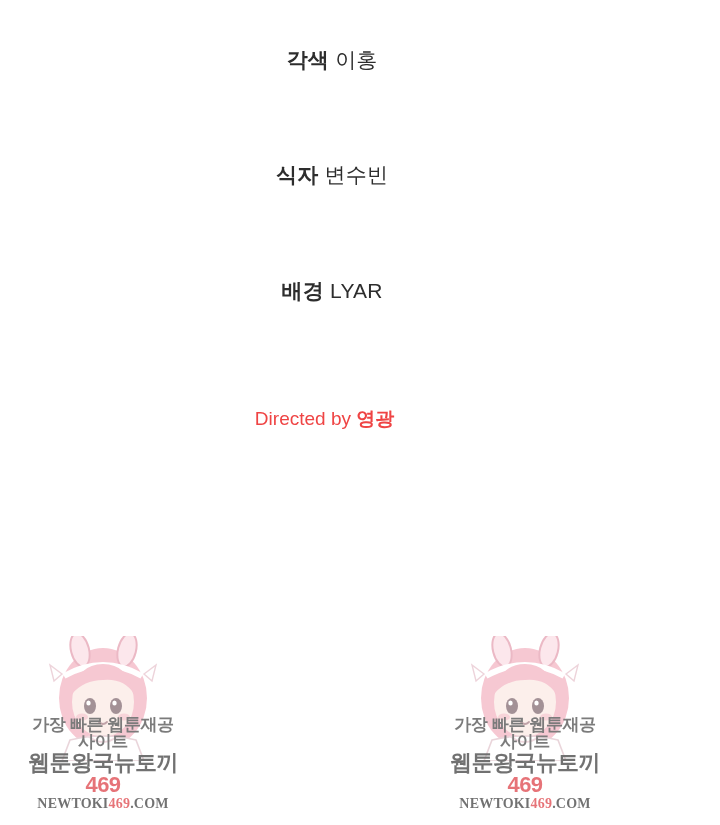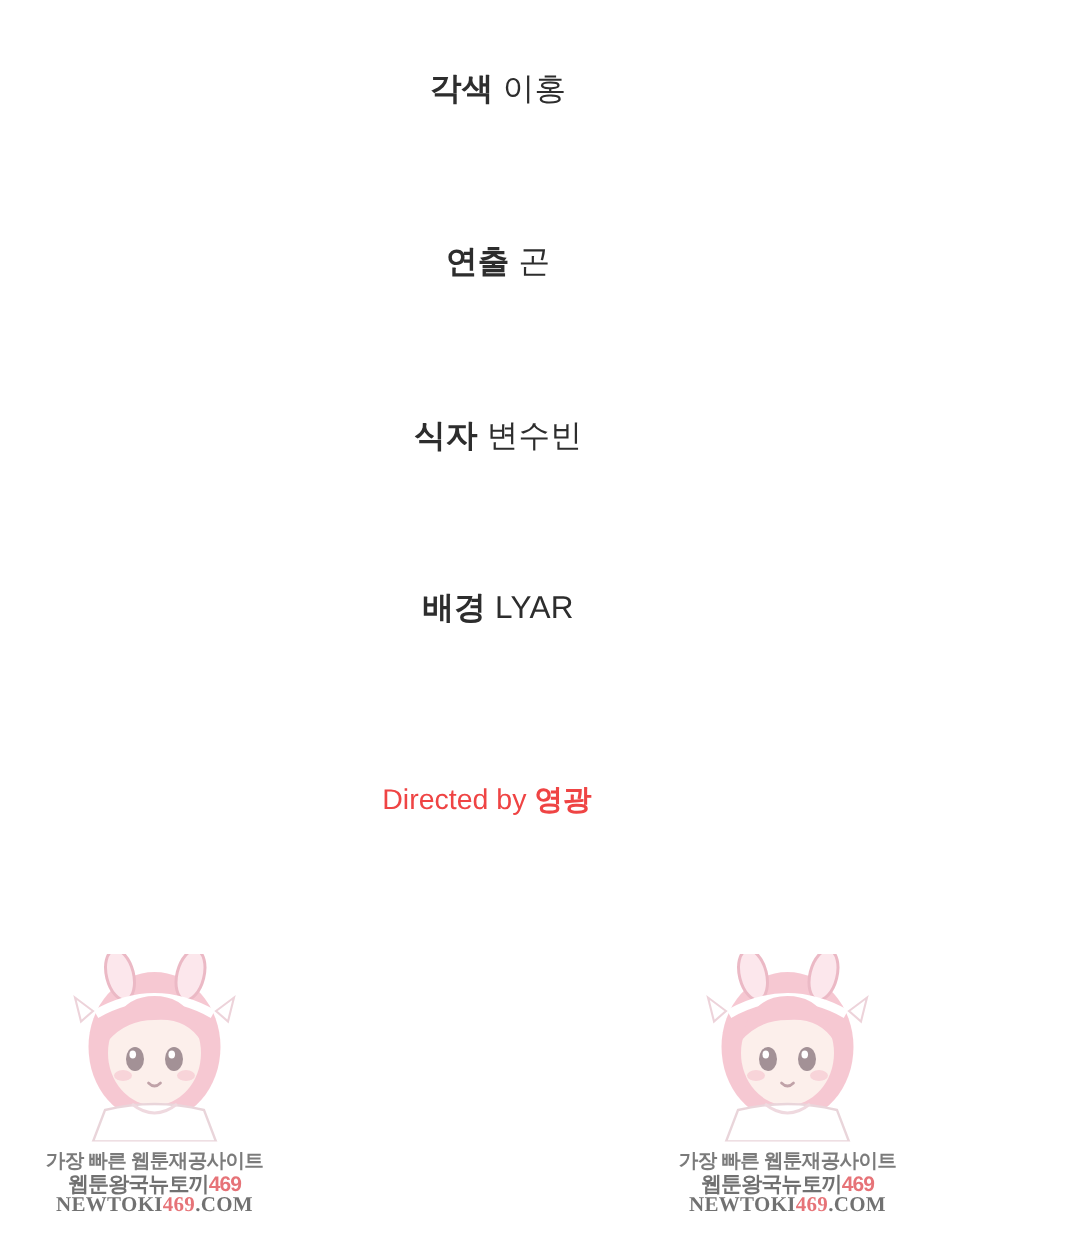--- a/index.html
+++ b/index.html
@@ -73,28 +73,28 @@
   }
   .wm-text {
     position: absolute;
     left: 0;
     bottom: 0;
     width: 150px;
     text-align: center;
     line-height: 1;
   }
   .wm-t1 {
-    font-size: 13px;
+    font-size: 17px;
     font-weight: 700;
     color: #2b2b2b;
     letter-spacing: -0.4px;
     margin-bottom: 2px;
   }
   .wm-t2 {
-    font-size: 14px;
+    font-size: 22px;
     font-weight: 700;
     color: #1b1b1b;
     letter-spacing: -0.6px;
     margin-bottom: 1px;
   }
   .wm-t2 .num { color: #d81f26; }
   .wm-t3 {
     font-size: 14px;
     font-weight: 700;
     color: #1b1b1b;
@@ -104,23 +104,20 @@
   .wm-t3 .num { color: #d81f26; }
 </style>
 </head>
 <body>
 
 <div class="page">
 
   <div class="credits">
     <div class="credit-row">
       <span class="credit-role">각색</span><span> </span><span class="credit-name">이홍</span>
-    </div>
-    <div class="credit-row">
-      <span class="credit-role">연출</span><span> </span><span class="credit-name">곤</span>
     </div>
     <div class="credit-row">
       <span class="credit-role">식자</span><span> </span><span class="credit-name">변수빈</span>
     </div>
     <div class="credit-row">
       <span class="credit-role">배경</span><span> </span><span class="credit-name">LYAR</span>
     </div>
   </div>
 
   <div class="directed">

